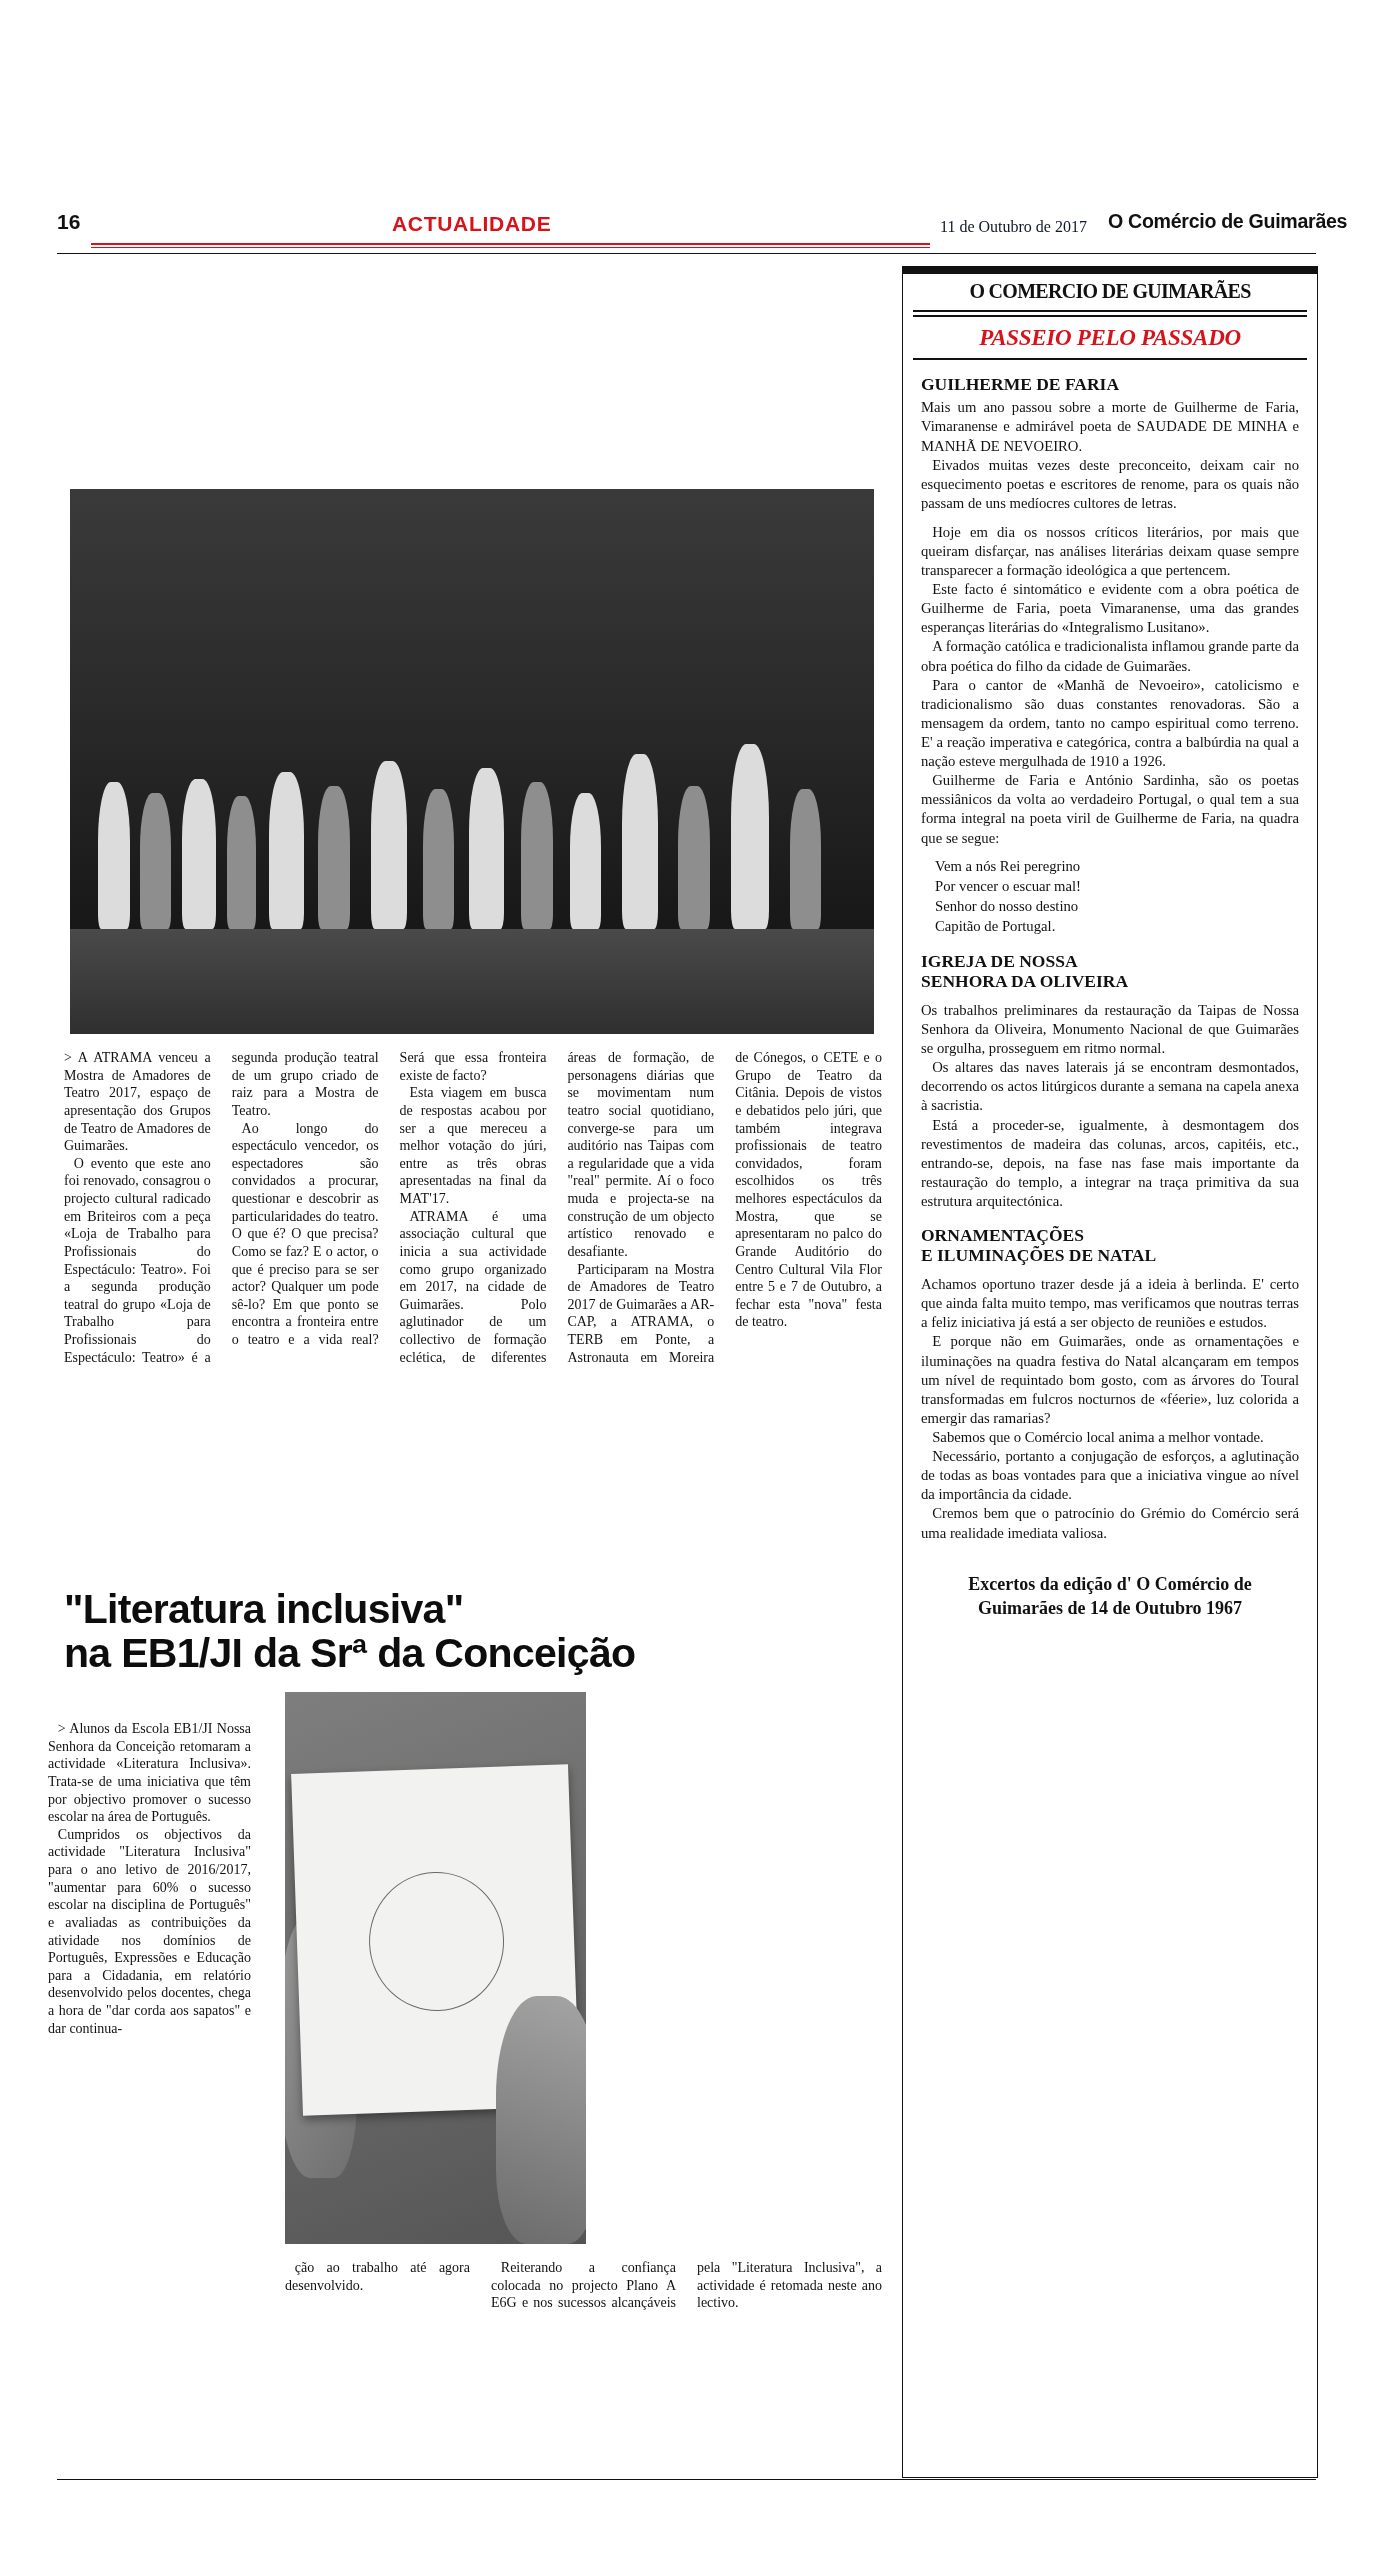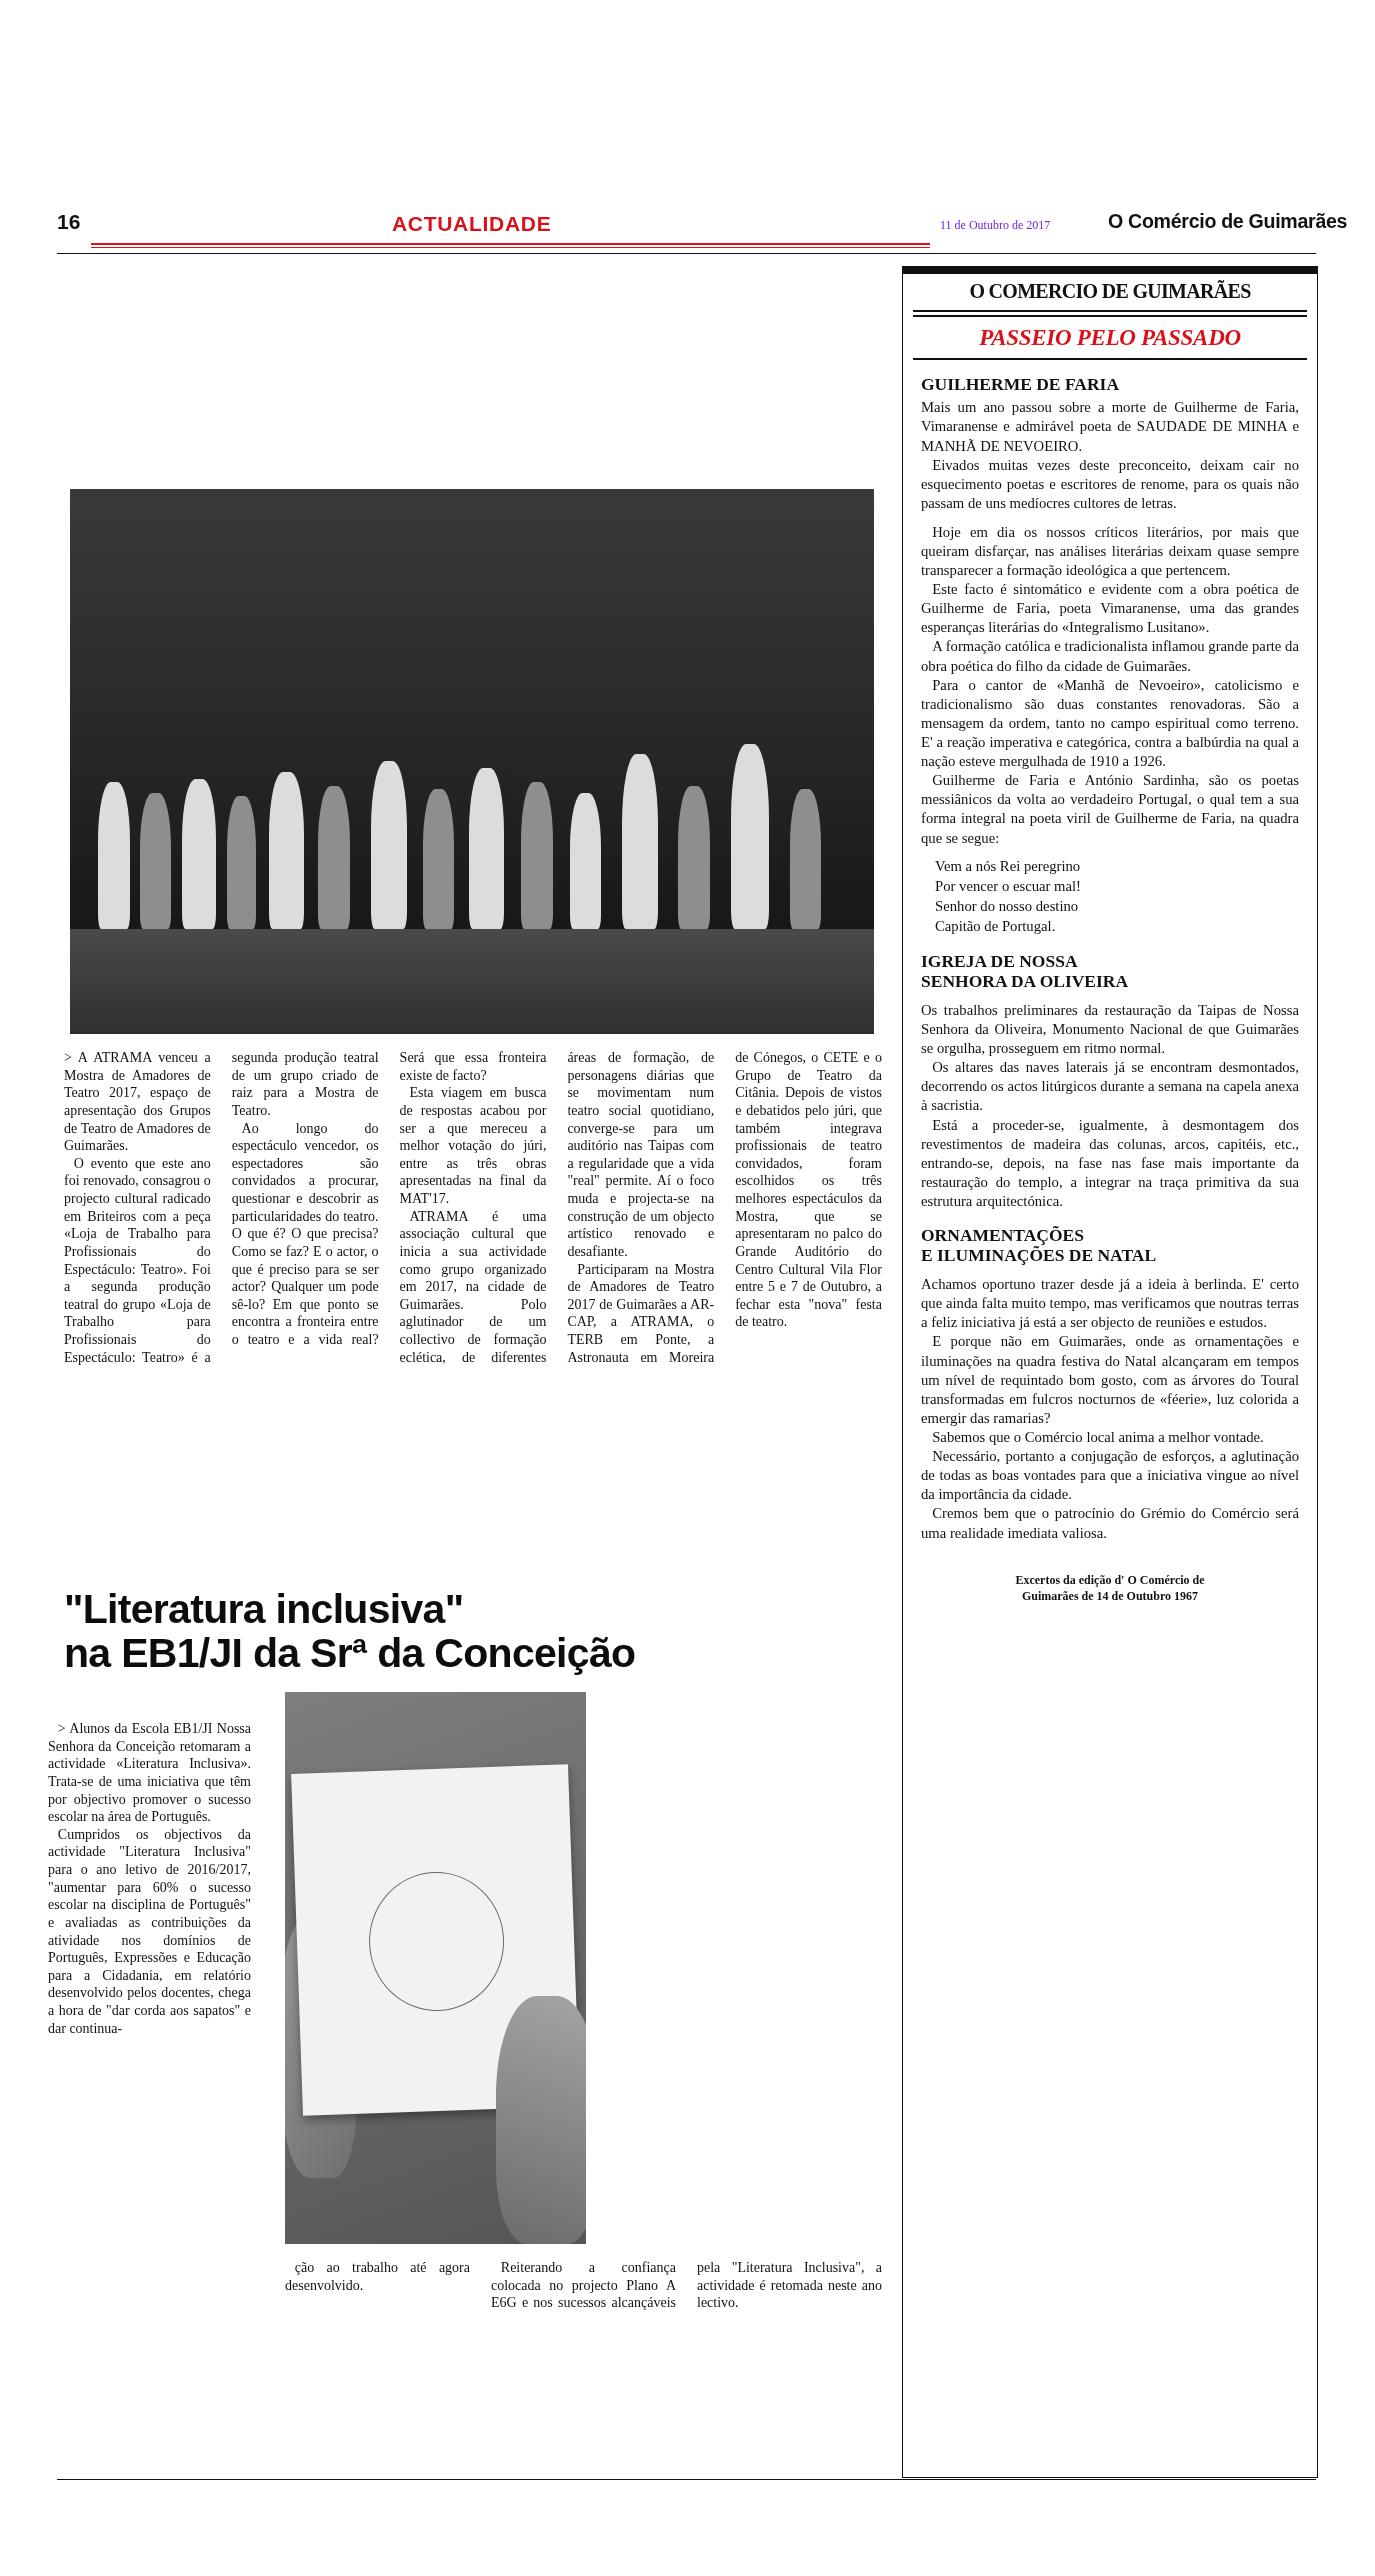--- a/index.html
+++ b/index.html
@@ -17,21 +17,21 @@
     font-family:"Liberation Sans",sans-serif;font-weight:bold;font-size:21px;
     letter-spacing:0.7px;color:#d8121a;
   }
   .masthead-rule{
     position:absolute;left:91px;top:243px;width:839px;height:2.1px;background:#d8121a;
   }
   .masthead-rule2{
     position:absolute;left:91px;top:247px;width:839px;height:0.7px;background:#d8121a;
   }
   .date-line{
-    position:absolute;left:940px;top:218px;font-size:12px;color:#6d28d9;
+    position:absolute;left:940px;top:218px;font-size:16px;color:#0f172a;
   }
   .paper-name{
     position:absolute;left:1108px;top:210px;font-family:"Liberation Sans",sans-serif;
     font-weight:bold;font-size:19.6px;color:#111;letter-spacing:-0.3px;
   }
   .top-divider{
     position:absolute;left:57px;top:253px;width:1259px;height:1.4px;background:#111;
   }
   
   .main-col{position:absolute;left:57px;top:266px;width:825px;}
@@ -117,21 +117,21 @@
     font-size:17.5px;line-height:1.15;color:#111;
   }
   .rb-body p{
     margin:0;text-indent:11.2px;text-align:justify;font-size:14.7px;line-height:1.3;color:#111;
     hyphens:auto;-webkit-hyphens:auto;
   }
   .rb-body p.noind{text-indent:0;}
   .verse{margin:9.8px 0 9.8px 14px;}
   .verse div{font-size:14.7px;line-height:1.35;color:#111;}
   .rb-credit{
-    margin:29px 18px 0 18px;text-align:center;font-weight:bold;font-size:12px;
+    margin:29px 18px 0 18px;text-align:center;font-weight:bold;font-size:18px;
     line-height:1.35;color:#111;
   }
   .bottom-divider{
     position:absolute;left:57px;top:2479px;width:1259px;height:1.4px;background:#111;
   }
 </style>
 </head>
 <body>
 
 <div class="page">

